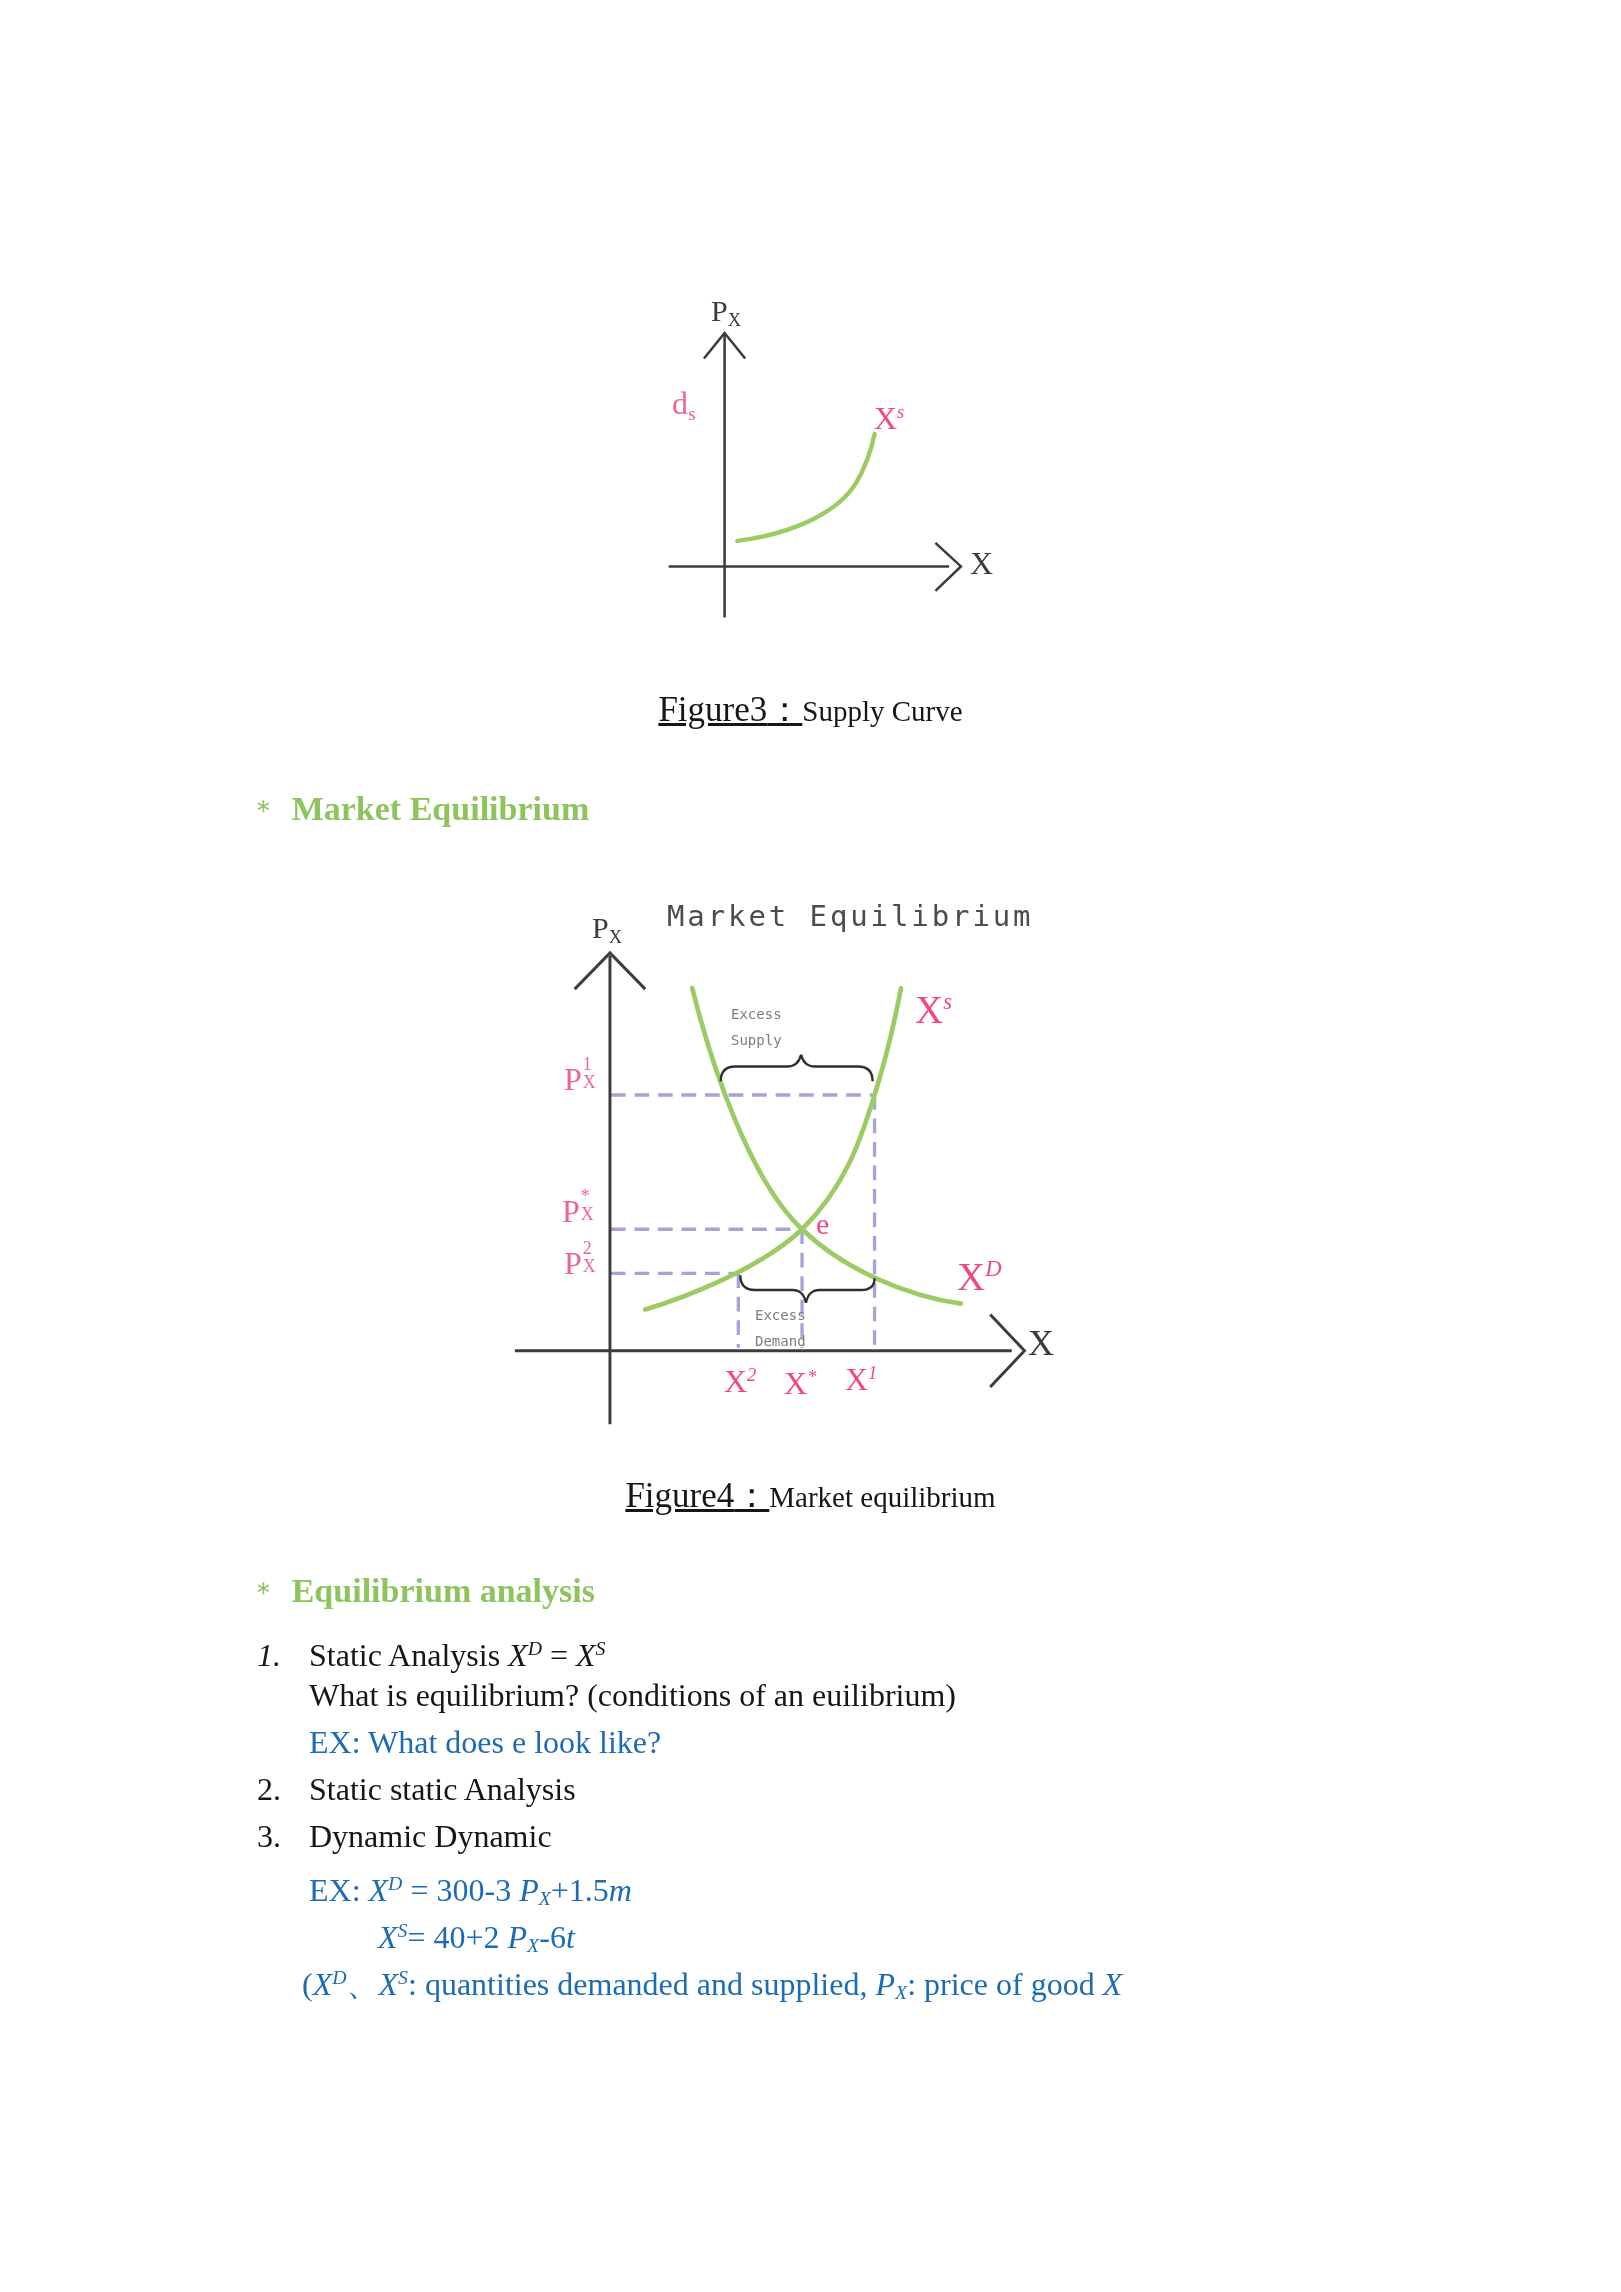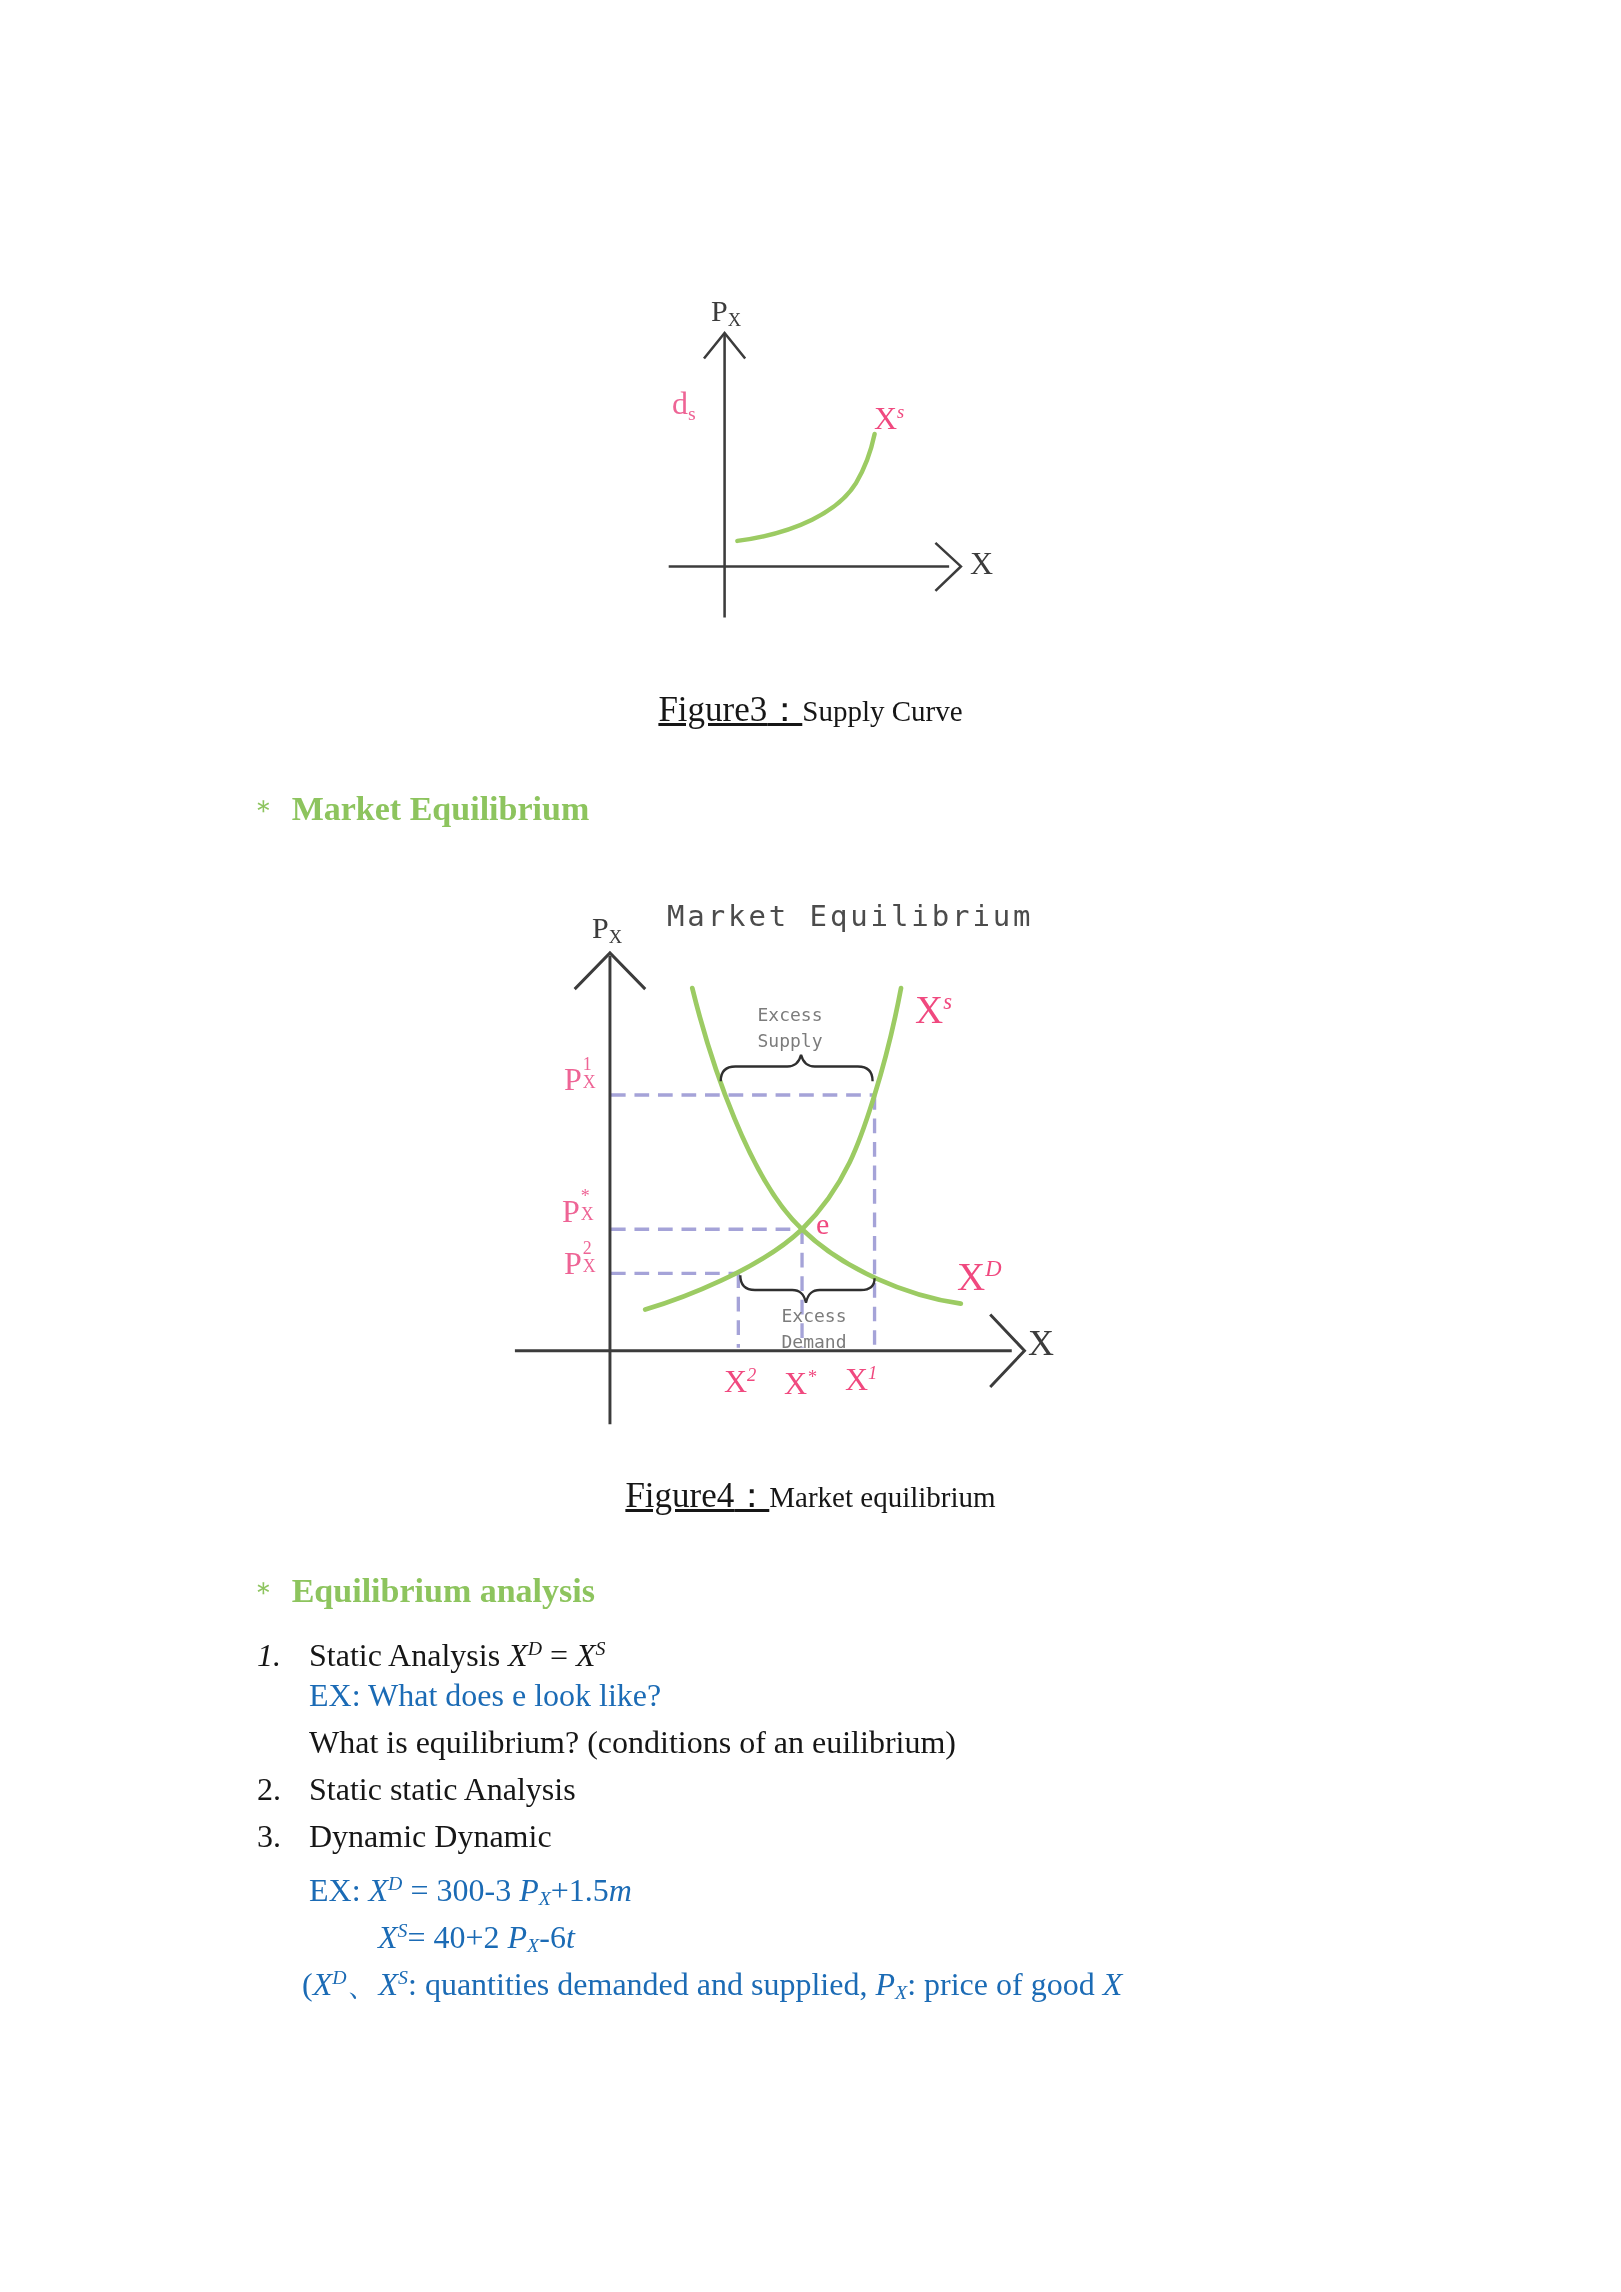--- a/index.html
+++ b/index.html
@@ -23,21 +23,21 @@
   .curve-tag{font-size:32px;}
   .curve-tag-big{font-size:39px;}
   
   .plabel{font-size:32px;color:var(--softpink);display:inline-flex;align-items:flex-start;}
   .plabel .stack{display:inline-flex;flex-direction:column;font-size:0.56em;
                  line-height:1.02;margin-left:1px;transform:translateY(-0.35em);}
   
   .fig-title{font-family:"DejaVu Sans Mono",monospace;color:var(--titlegray);
              font-size:29px;letter-spacing:2.9px;}
   .gray-note{font-family:"DejaVu Sans Mono",monospace;color:var(--figgray);
-             font-size:18px;line-height:25.5px;text-align:center;width:118px;}
+             font-size:14px;line-height:25.5px;width:118px;}
   
   .caption{position:absolute;left:0;width:100%;text-align:center;}
   .caption .cap-fig{font-size:35px;text-decoration:underline;}
   .caption .cap-text{font-size:29px;}
   
   .heading{position:absolute;left:249px;display:flex;align-items:baseline;color:var(--green);}
   .heading .bullet{font-size:29px;margin-right:13.7px;}
   .heading .htext{font-size:34px;font-weight:bold;}
   
   .notes{position:absolute;left:257px;top:1625px;width:1029px;font-size:32px;}
@@ -148,22 +148,22 @@
     <span class="cap-fig">Figure4</span><span class="cap-fig">：</span><span class="cap-text">Market equilibrium</span>
   </div>
 
   <div class="heading" style="top:1572px;">
     <span class="bullet">＊</span>
     <span class="htext">Equilibrium analysis</span>
   </div>
 
   <div class="notes">
     <div class="note-line"><span class="num num-italic">1.</span><span><span class="seg">Static Analysis </span><span class="seg-i">X</span><span class="seg-sup">D</span><span class="seg"> = </span><span class="seg-i">X</span><span class="seg-sup">S</span></span></div>
+    <div class="note-line pl-content"><span><span class="seg">What is equilibrium? (conditions of an euilibrium)</span></span></div>
     <div class="note-line pl-content blue"><span><span class="seg">EX: What does e look like?</span></span></div>
-    <div class="note-line pl-content"><span><span class="seg">What is equilibrium? (conditions of an euilibrium)</span></span></div>
     <div class="note-line"><span class="num">2.</span><span><span class="seg">Static static Analysis</span></span></div>
     <div class="note-line"><span class="num">3.</span><span><span class="seg">Dynamic Dynamic</span></span></div>
     <div class="note-line pl-content blue"><span><span class="seg">EX: </span><span class="seg-i">X</span><span class="seg-sup">D</span><span class="seg"> = 300-3 </span><span class="seg-i">P</span><span class="seg-subi">X</span><span class="seg">+1.5</span><span class="seg-i">m</span></span></div>
     <div class="note-line pl-eq blue"><span><span class="seg-i">X</span><span class="seg-sup">S</span><span class="seg">= 40+2 </span><span class="seg-i">P</span><span class="seg-subi">X</span><span class="seg">-6</span><span class="seg-i">t</span></span></div>
     <div class="note-line pl-paren blue"><span><span class="seg">(</span><span class="seg-i">X</span><span class="seg-sup">D</span><span class="seg">、</span><span class="seg-i">X</span><span class="seg-sup">S</span><span class="seg">: quantities demanded and supplied, </span><span class="seg-i">P</span><span class="seg-subi">X</span><span class="seg">: price of good </span><span class="seg-i">X</span></span></div>
   </div>
 
 </div>
 
 

